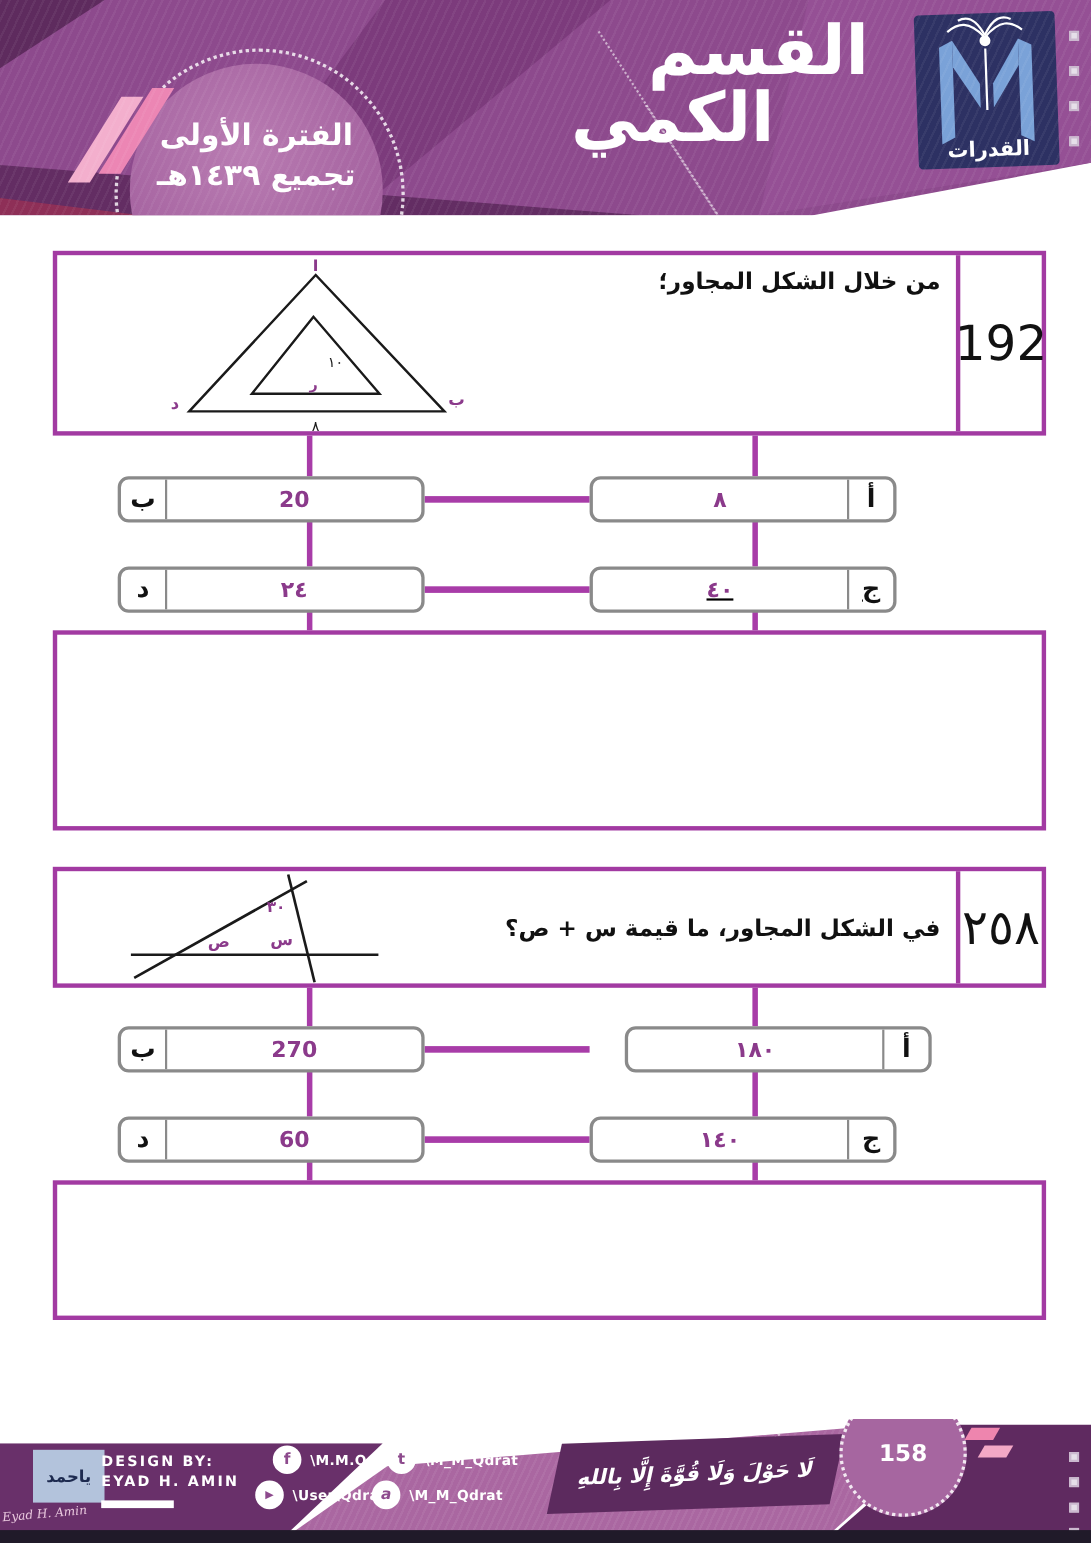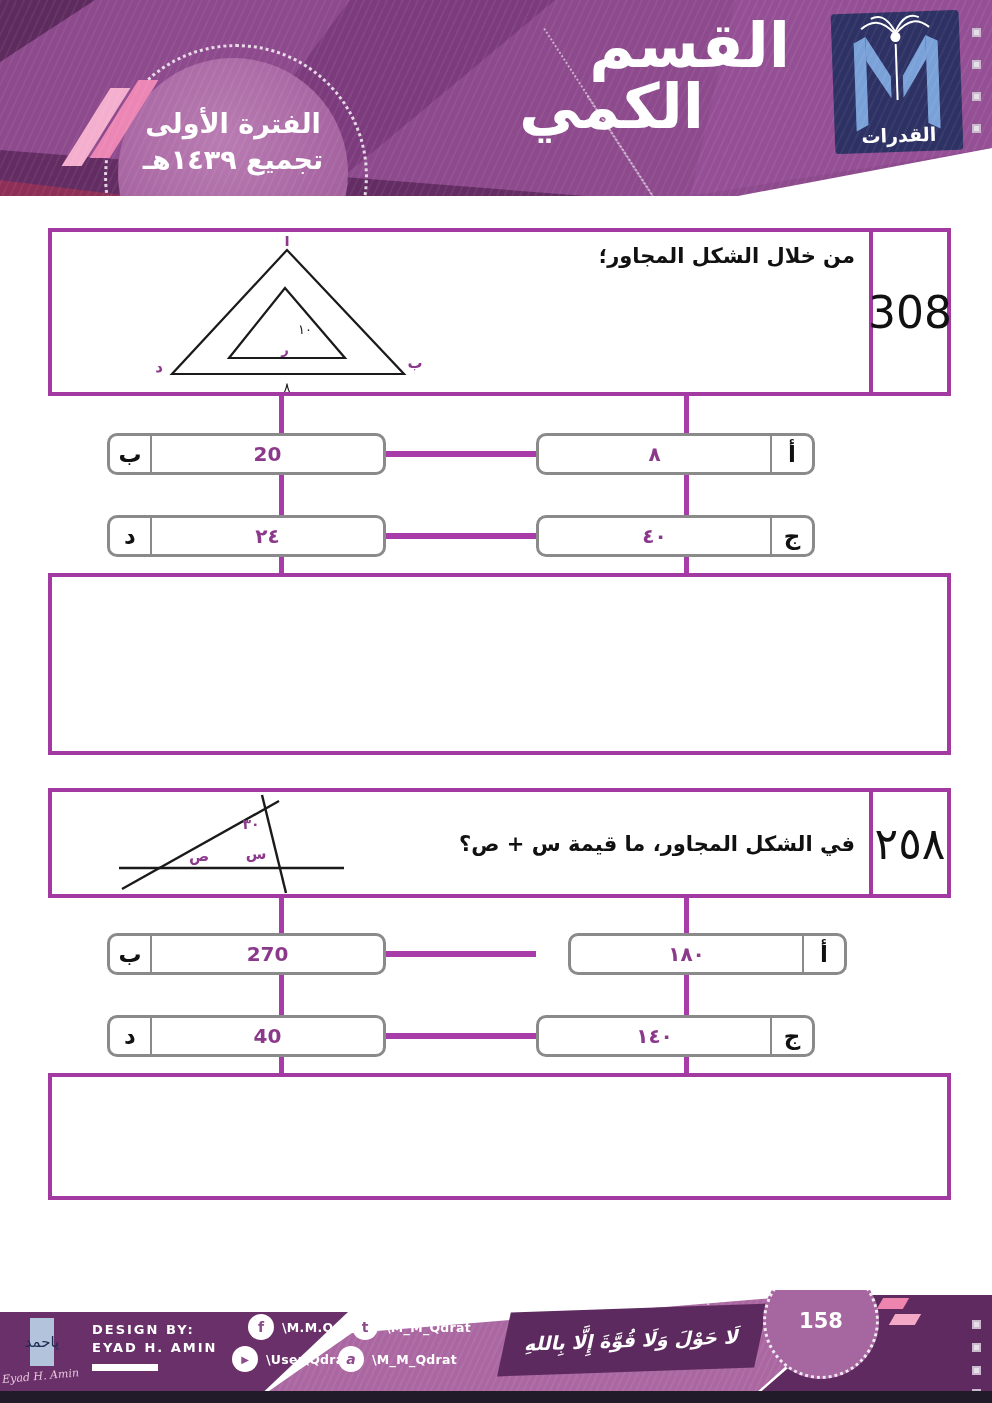--- a/index.html
+++ b/index.html
@@ -62,22 +62,22 @@
        transform:skewX(-14deg) rotate(-2deg);display:flex;align-items:center;justify-content:center;}
   .ribbon span{color:#fff;font-weight:bold;font-size:19px;direction:rtl;white-space:nowrap;}
   .pgcircle{position:absolute;left:763px;top:-27px;width:110px;height:110px;border-radius:50%;
        background:#a666a0;border:3px dotted rgba(255,255,255,.85);display:flex;align-items:center;justify-content:center;
        color:#fff;font-weight:bold;font-size:21px;}
   .soc{position:absolute;display:flex;align-items:center;gap:8px;}
   .soc .ic{width:26px;height:26px;border-radius:50%;background:#fff;display:flex;align-items:center;
        justify-content:center;color:#8d4a8d;font-weight:bold;font-size:14px;}
   .soc .hd{color:#fff;font-size:12.5px;font-weight:bold;letter-spacing:.3px;}
   .designby{position:absolute;left:92px;color:#fff;font-weight:bold;font-size:13px;letter-spacing:2px;}
-  .stamp{position:absolute;left:30px;top:28px;width:24px;height:48px;background:#b3c3dc;
-       display:flex;align-items:center;justify-content:center;color:#1d2a4f;font-weight:normal;font-size:15px;}
+  .stamp{position:absolute;left:30px;top:28px;width:65px;height:48px;background:#b3c3dc;
+       display:flex;align-items:center;justify-content:center;color:#1d2a4f;font-weight:bold;font-size:15px;}
   .sig{position:absolute;left:2px;top:76px;width:160px;color:#e8c7dd;font-size:11px;font-style:italic;
        font-family:"DejaVu Serif",serif;transform:rotate(-5deg);}
   .bstrip{position:absolute;left:0;top:1391px;width:992px;height:12px;background:#201a29;}
   .fdot{position:absolute;border-top:2px dotted rgba(255,255,255,.6);transform-origin:left top;}
   .fpink{position:absolute;width:26px;height:11px;transform:skewX(-30deg);}
 </style>
 </head>
 <body>
 
 <div class="page">
@@ -118,21 +118,21 @@
         <text x="64" y="130" text-anchor="middle" fill="#ffffff" font-size="19" font-weight="bold">القدرات</text>
       </svg>
     </div>
   </div>
   <div class="sq" style="left:972px;top:28px;"></div>
   <div class="sq" style="left:972px;top:60px;"></div>
   <div class="sq" style="left:972px;top:92px;"></div>
   <div class="sq" style="left:972px;top:124px;"></div>
 
   <div class="qbox" style="top:228px;height:168px;">
-    <div class="numcol">308</div>
+    <div class="numcol">192</div>
     <div class="qtext" style="top:8px;">
       <div>من خلال الشكل المجاور؛</div>
     </div>
     <svg class="diag" style="left:55px;top:4px;" width="330" height="160" viewBox="0 0 330 160">
       <polygon points="180,14 65,138 297,138" fill="none" stroke="#1a1a1a" stroke-width="2.2"></polygon>
       <polygon points="178,52 122,122 238,122" fill="none" stroke="#1a1a1a" stroke-width="2.2"></polygon>
       <text x="180" y="10" text-anchor="middle" fill="#8b3a8b" font-size="15" font-weight="bold">أ</text>
       <text x="52" y="136" text-anchor="middle" fill="#8b3a8b" font-size="15" font-weight="bold">د</text>
       <text x="308" y="132" text-anchor="middle" fill="#8b3a8b" font-size="15" font-weight="bold">ب</text>
       <text x="198" y="98" text-anchor="middle" fill="#1a1a1a" font-size="13">١٠</text>
@@ -151,21 +151,21 @@
   <div class="hline" style="left:386px;top:533px;width:150px;"></div>
 
   <div class="opt" style="left:536px;top:433px;">
     <div class="opt-val">٨</div>
     <div class="opt-cell cell-right">أ</div>
   </div>
   <div class="opt" style="left:107px;top:433px;">
     <div class="opt-cell cell-left">ب</div>
     <div class="opt-val">20</div>
   </div>
-  <div class="opt" style="left:536px;top:515px;">
+  <div class="opt" style="left:536px;top:515px;text-decoration:underline;">
     <div class="opt-val">٤٠</div>
     <div class="opt-cell cell-right">ج</div>
   </div>
   <div class="opt" style="left:107px;top:515px;">
     <div class="opt-cell cell-left">د</div>
     <div class="opt-val">٢٤</div>
   </div>
 
   <div class="workspace" style="top:573px;height:182px;"></div>
 
@@ -200,21 +200,21 @@
   <div class="opt" style="left:107px;top:933px;">
     <div class="opt-cell cell-left">ب</div>
     <div class="opt-val">270</div>
   </div>
   <div class="opt" style="left:536px;top:1015px;">
     <div class="opt-val">١٤٠</div>
     <div class="opt-cell cell-right">ج</div>
   </div>
   <div class="opt" style="left:107px;top:1015px;">
     <div class="opt-cell cell-left">د</div>
-    <div class="opt-val">40</div>
+    <div class="opt-val">60</div>
   </div>
 
   <div class="workspace" style="top:1073px;height:127px;"></div>
 
   <div class="ftr">
     <div class="flayer fleft"></div>
     <div class="flayer fband"></div>
     <div class="flayer fright"></div>
     <div class="fdot" style="left:640px;top:70px;width:260px;transform:rotate(-40deg);"></div>
     <div class="fdot" style="left:40px;top:14px;width:140px;transform:rotate(-40deg);border-top-color:rgba(255,255,255,.45);"></div>

